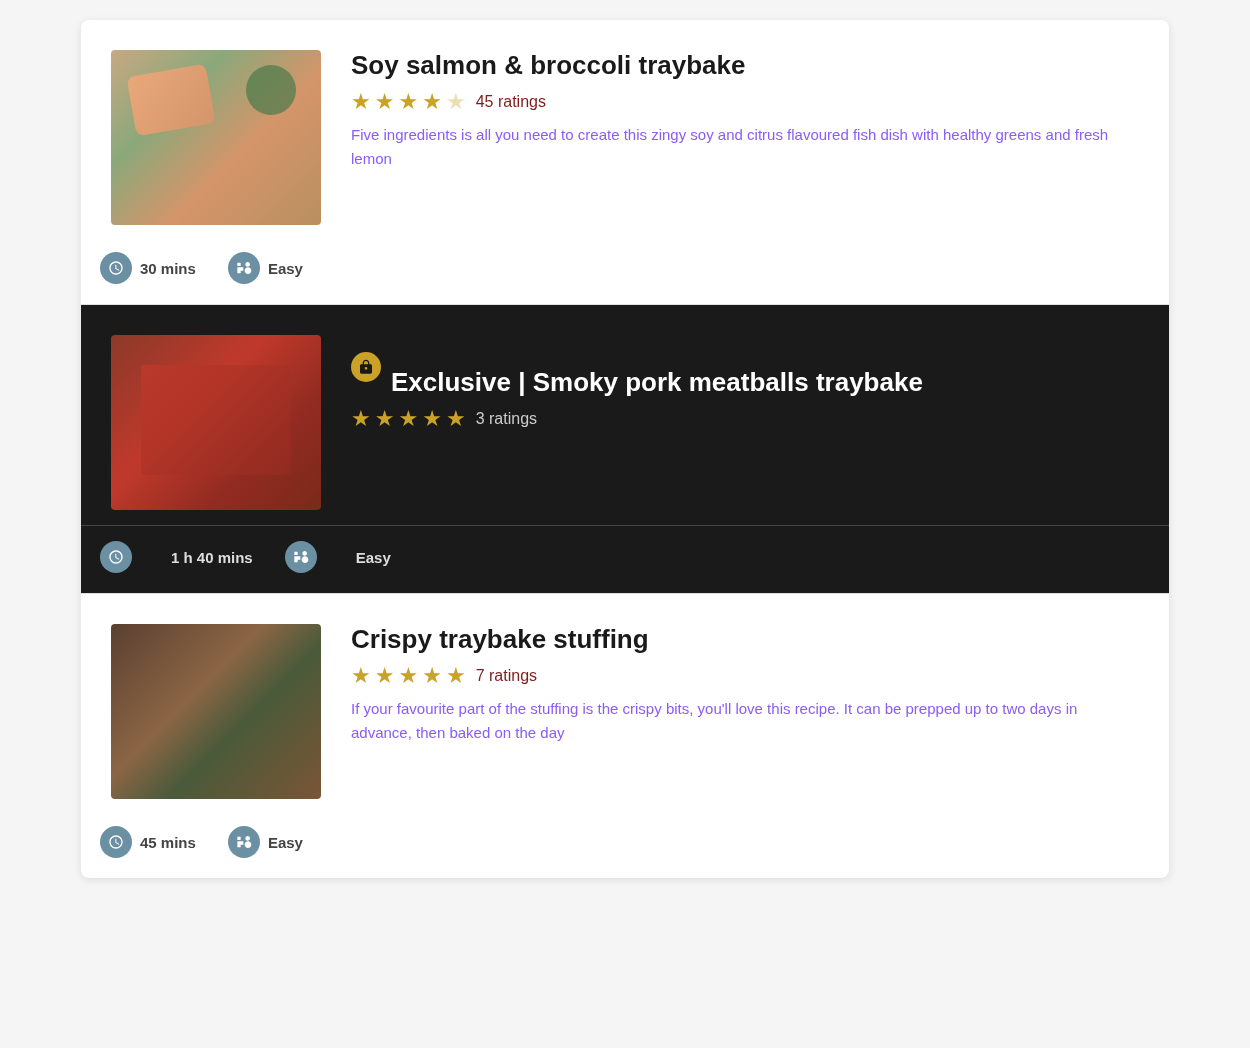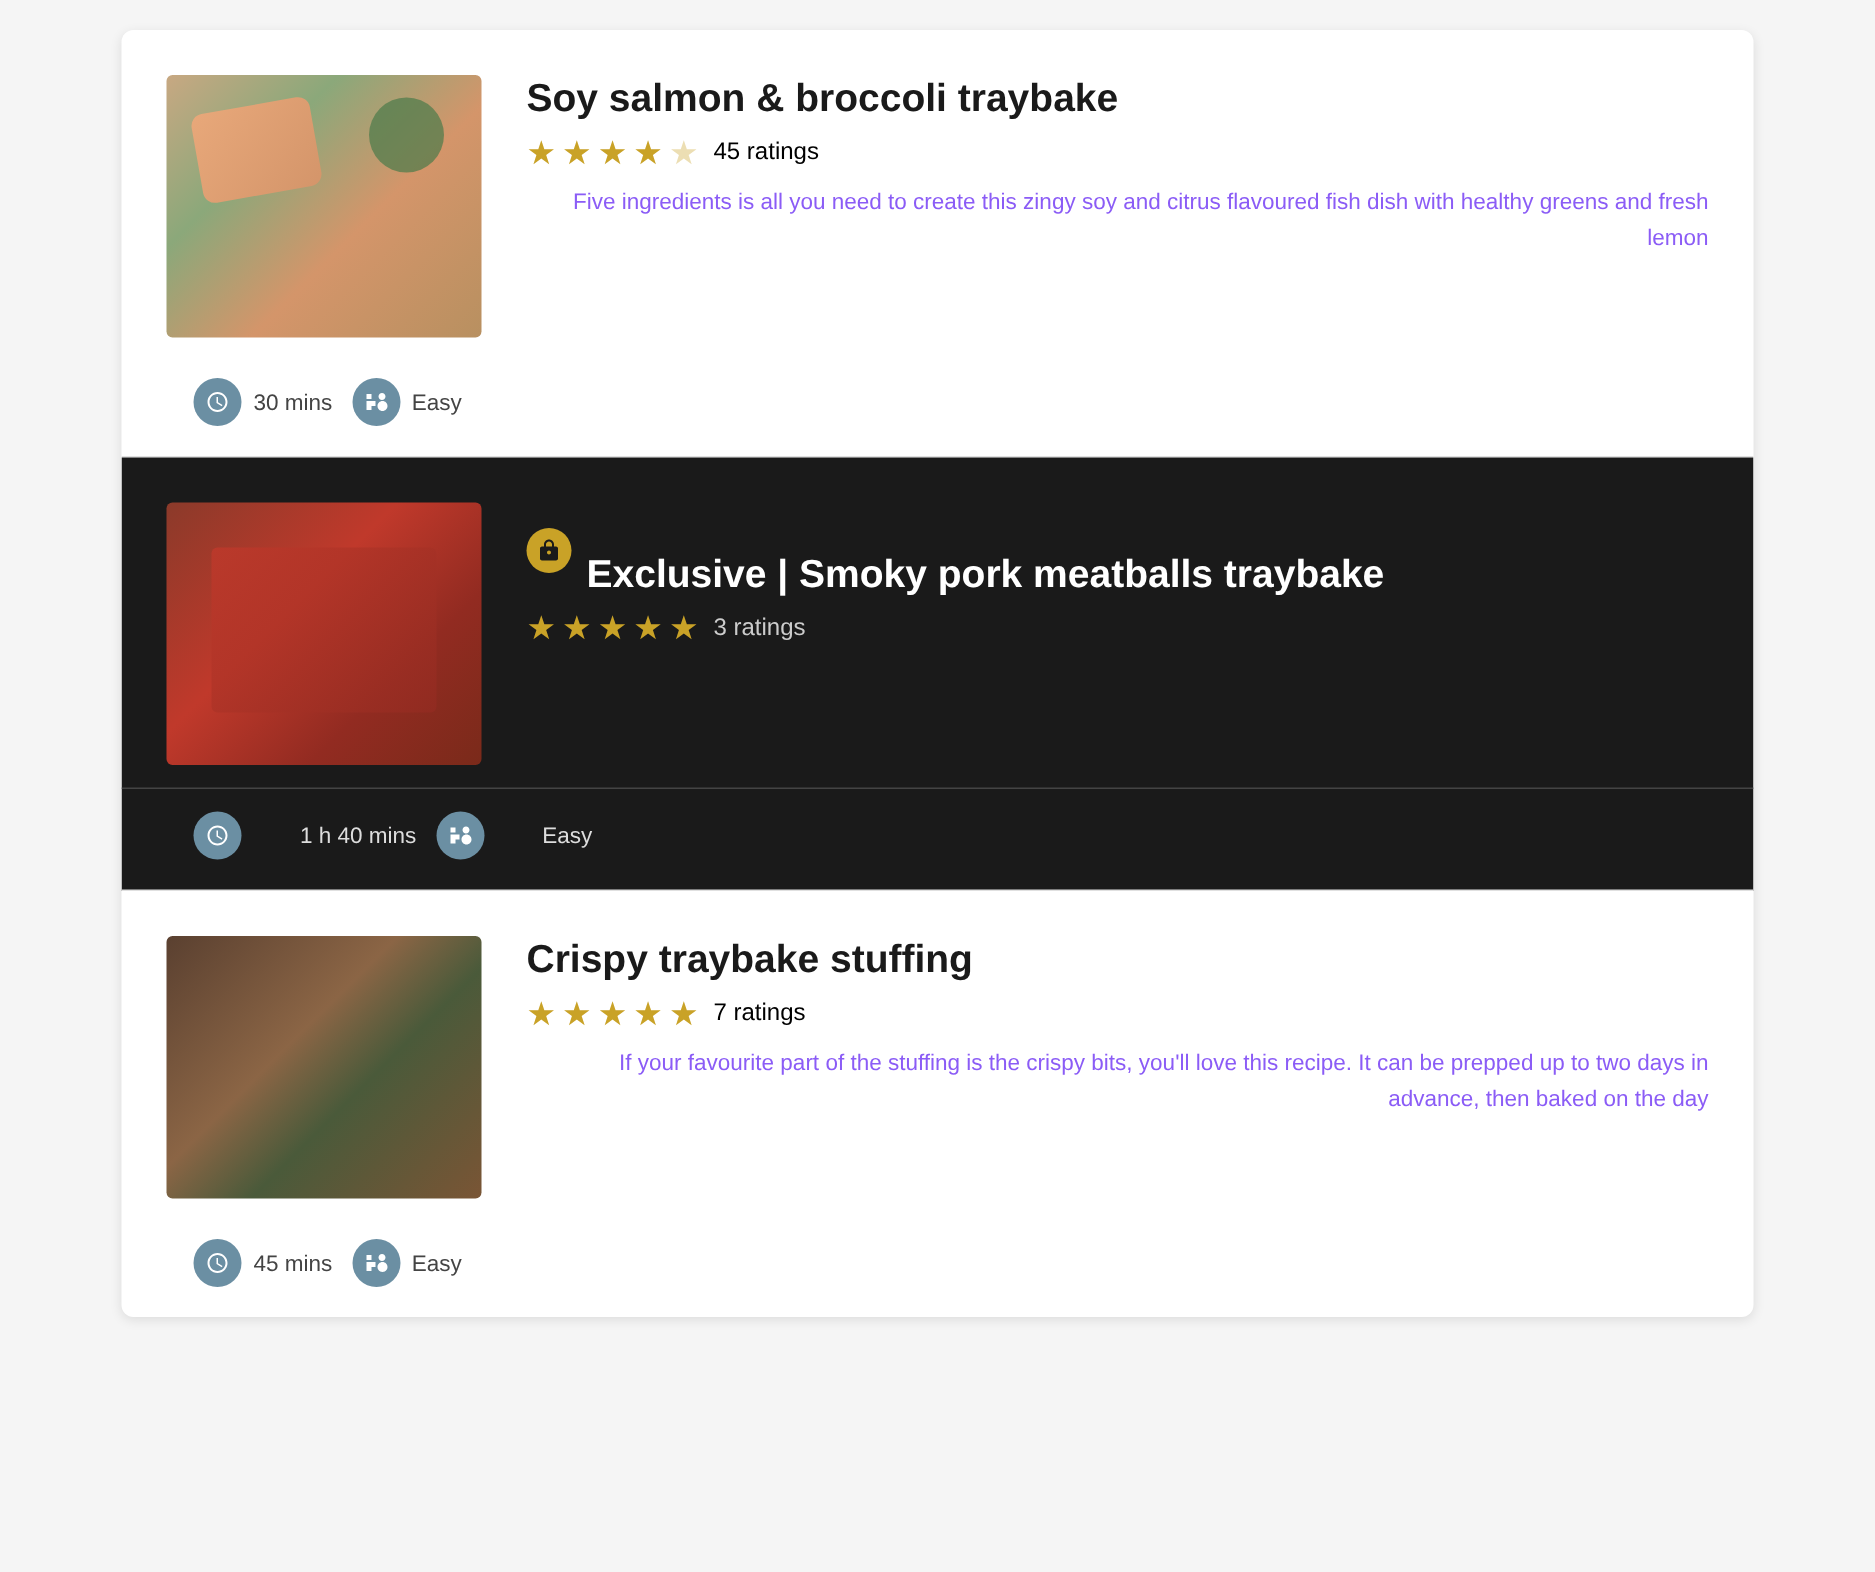--- a/index.html
+++ b/index.html
@@ -17,21 +17,20 @@
       padding: 20px;
       min-height: 100vh;
     }
 
     .recipe-list {
       width: 1088px;
       background: #fff;
       border-radius: 8px;
       overflow: hidden;
       box-shadow: 0 2px 8px rgba(0,0,0,0.1);
-      text-align: right;
     }
 
     .recipe-card {
       display: flex;
       flex-direction: column;
       border-bottom: 1px solid #e0e0e0;
     }
 
     .recipe-card.dark {
       background: #1a1a1a;
@@ -163,21 +162,21 @@
       color: #c9a227;
     }
 
     .star.empty {
       color: #c9a227;
       opacity: 0.35;
     }
 
     .ratings-count {
       font-size: 16px;
-      color: #000000;
+      color: #7f1d1d;
       margin-left: 6px;
     }
 
     .recipe-card.dark .ratings-count {
       color: #ccc;
     }
 
     .recipe-description {
       font-size: 15px;
       line-height: 1.6;
@@ -185,22 +184,23 @@
       max-width: 850px;
     }
 
     .recipe-card.dark .recipe-description {
       color: #e0e0e0;
     }
 
     .recipe-footer {
       display: flex;
       align-items: center;
-      gap: 13px;
-      padding: 12px 30px 20px 48px;
+      gap: 32px;
+      padding: 12px 30px 20px 19px;
+      font-weight: bold;
     }
 
     .recipe-card.dark .recipe-footer {
       border-top: 1px solid #444;
       padding-top: 15px;
     }
 
     .meta-item {
       display: flex;
       align-items: center;

